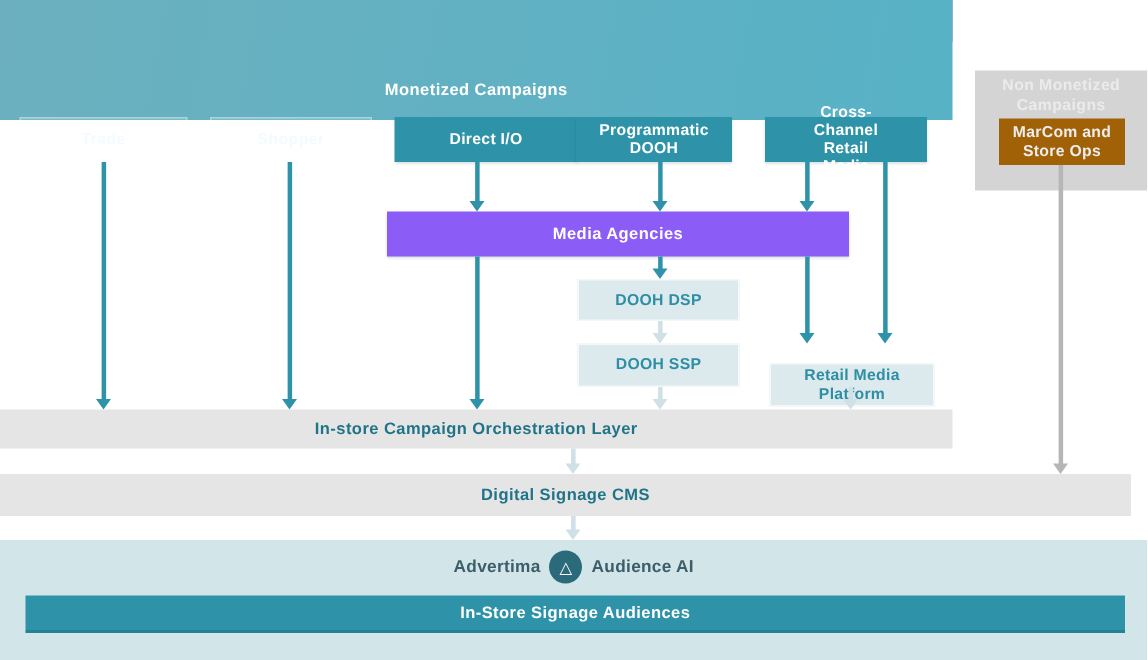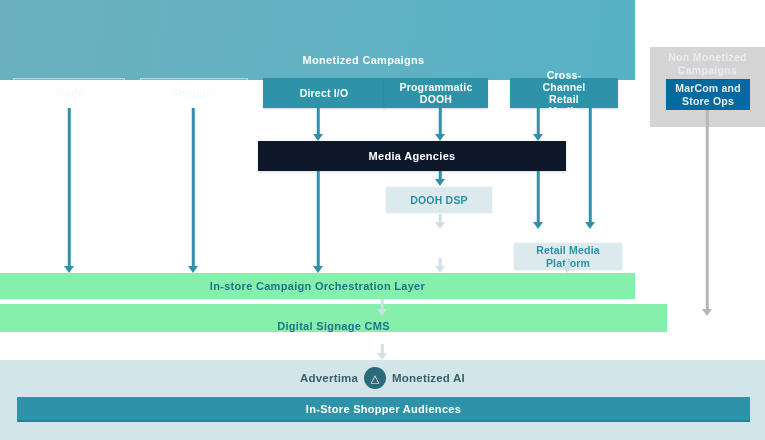--- a/index.html
+++ b/index.html
@@ -1,34 +1,34 @@
 <!DOCTYPE html>
 <html><head>
 <meta charset="utf-8">
 <style>
   html,body{margin:0;padding:0;background:#ffffff;}
   .canvas{
     position:relative;width:765px;height:440px;overflow:hidden;background:#ffffff;
     font-family:"Liberation Sans","DejaVu Sans",sans-serif;font-weight:700;
   }
   .abs{position:absolute;box-sizing:border-box;}
-  .teal-bar{background:#0f172a;color:#ffffff;display:flex;align-items:center;justify-content:center;
+  .teal-bar{background:#8b5cf6;color:#ffffff;display:flex;align-items:center;justify-content:center;
     font-size:11px;letter-spacing:.3px;}
   .teal-box{background:#2e93a9;color:#ffffff;display:flex;align-items:center;justify-content:center;
     text-align:center;font-size:10.5px;line-height:1.15;letter-spacing:.2px;box-shadow:0 1px 2px rgba(0,60,70,.18);}
   .ghost-box{background:rgba(255,255,255,.13);border:1px solid rgba(255,255,255,.38);color:#f2fbfd;
     display:flex;align-items:center;justify-content:center;font-size:10.5px;letter-spacing:.3px;}
   .light-box{background:#dceaee;border:1px solid rgba(255,255,255,.65);color:#2e8ea4;
     display:flex;align-items:center;justify-content:center;text-align:center;
     font-size:10.5px;line-height:1.15;letter-spacing:.2px;}
-  .light-bar{background:#86efac;color:#1f7488;display:flex;align-items:center;justify-content:center;
+  .light-bar{background:#e5e5e5;color:#1f7488;display:flex;align-items:center;justify-content:center;
     font-size:11px;letter-spacing:.3px;}
   .container-label{color:#ffffff;font-size:11px;text-align:center;letter-spacing:.3px;}
   .gray-label{color:#ebebeb;font-size:10.5px;text-align:center;line-height:1.2;letter-spacing:.3px;}
-  .gray-box{background:#0369a1;color:#ededed;display:flex;align-items:center;justify-content:center;
+  .gray-box{background:#a16207;color:#ededed;display:flex;align-items:center;justify-content:center;
     text-align:center;font-size:10.5px;line-height:1.2;letter-spacing:.2px;}
   .monetized{background:linear-gradient(100deg,#6cb0bf 0%,#57b2c6 100%);}
   .graycont{background:#d4d4d4;}
   .advcont{background:#d2e6ea;}
   .arrow{position:absolute;width:10px;}
   .arrow .shaft{position:absolute;left:50%;transform:translateX(-50%);top:0;bottom:5px;width:2.5px;}
   .arrow .head{position:absolute;left:50%;transform:translateX(-50%);bottom:0;width:0;height:0;
     border-left:5px solid transparent;border-right:5px solid transparent;border-top:7px solid;}
   .a-teal .shaft{background:#2e93a9;} .a-teal .head{border-top-color:#2e93a9;}
   .a-light .shaft{background:#cfe0e7;} .a-light .head{border-top-color:#cfe0e7;}
@@ -42,21 +42,21 @@
 </head>
 <body>
 
 <div class="canvas">
 
   <div class="abs teal-bar" style="left:0;top:2;width:635px;height:28px;">
     <span>Brand</span>
   </div>
 
   <div class="abs monetized" style="left:0;top:47;width:635px;height:80px;"></div>
-  <div class="abs container-label" style="left:0;top:54px;width:635px;margin-left:46px;">Monetized Campaigns</div>
+  <div class="abs container-label" style="left:0;top:54px;width:635px;">Monetized Campaigns</div>
 
   <div class="abs ghost-box" style="left:13px;top:78px;width:112px;height:30px;">
     <span>Trade</span>
   </div>
   <div class="abs ghost-box" style="left:140px;top:78px;width:108px;height:30px;">
     <span>Shopper</span>
   </div>
   <div class="abs teal-box" style="left:263px;top:78px;width:122px;height:30px;">
     <span>Direct I/O</span>
   </div>
@@ -73,40 +73,43 @@
     <span>MarCom and Store Ops</span>
   </div>
 
   <div class="abs teal-bar" style="left:258px;top:141px;width:308px;height:30px;box-shadow:0 1px 2px rgba(0,60,70,.18);">
     <span>Media Agencies</span>
   </div>
 
   <div class="abs light-box" style="left:385px;top:186px;width:108px;height:28px;justify-content:center;">
     <span>DOOH DSP</span>
   </div>
+  <div class="abs light-box" style="left:385px;top:229px;width:108px;height:29px;">
+    <span>DOOH SSP</span>
+  </div>
   <div class="abs light-box" style="left:513px;top:242px;width:110px;height:29px;padding:0 18px;">
     <span>Retail Media Platform</span>
   </div>
 
   <div class="abs light-bar" style="left:0;top:273px;width:635px;height:26px;">
     <span>In-store Campaign Orchestration Layer</span>
   </div>
 
-  <div class="abs light-bar" style="left:0;top:304px;width:667px;height:28px;align-items:flex-end;">
+  <div class="abs light-bar" style="left:0;top:316px;width:754px;height:28px;">
     <span>Digital Signage CMS</span>
   </div>
 
   <div class="abs advcont" style="left:0;top:360px;width:765px;height:80px;"></div>
   <div class="abs adv-row" style="left:0;top:366px;width:765px;height:24px;">
     <span>Advertima</span>
     <span class="logo-circle">△</span>
-    <span>Monetized AI</span>
+    <span>Audience AI</span>
   </div>
   <div class="abs audiences" style="left:17px;top:397px;width:733px;height:25px;">
-    <span>In-Store Shopper Audiences</span>
+    <span>In-Store Signage Audiences</span>
   </div>
 
   <div class="arrow a-teal" style="left:64px;top:108px;height:165px;">
       <div class="shaft"></div>
       <div class="head"></div>
     </div>
   <div class="arrow a-teal" style="left:188px;top:108px;height:165px;">
       <div class="shaft"></div>
       <div class="head"></div>
     </div>

